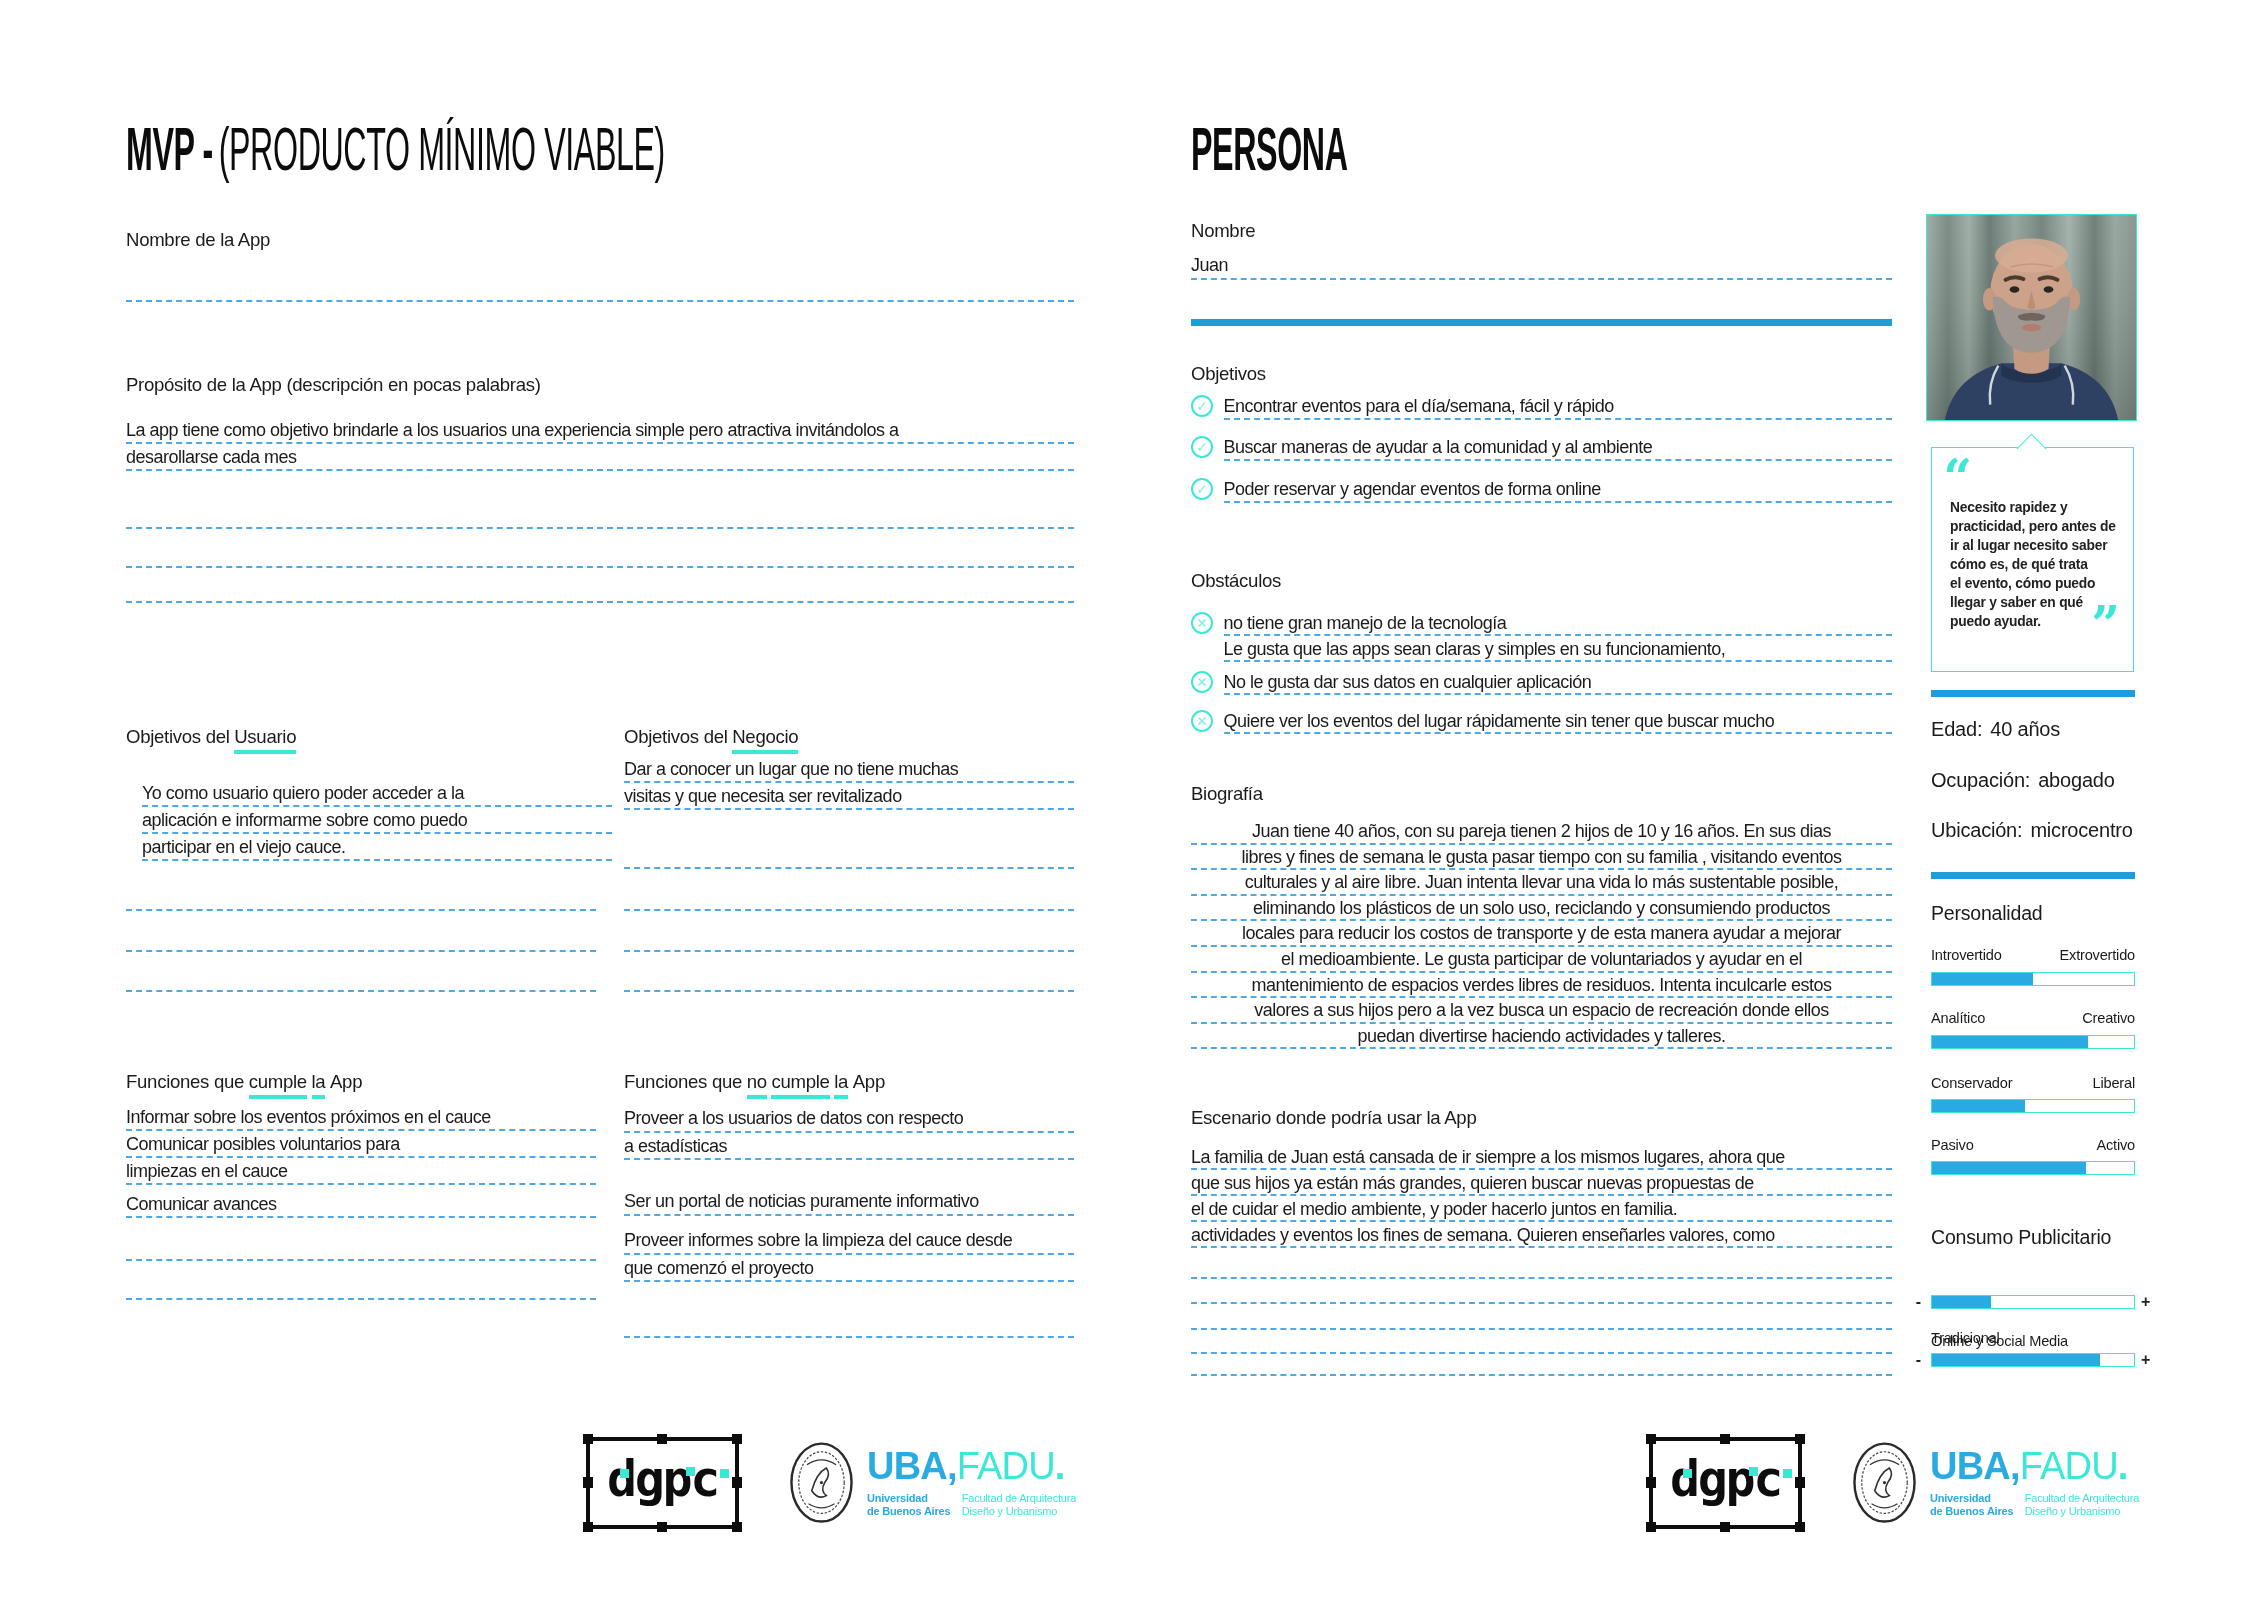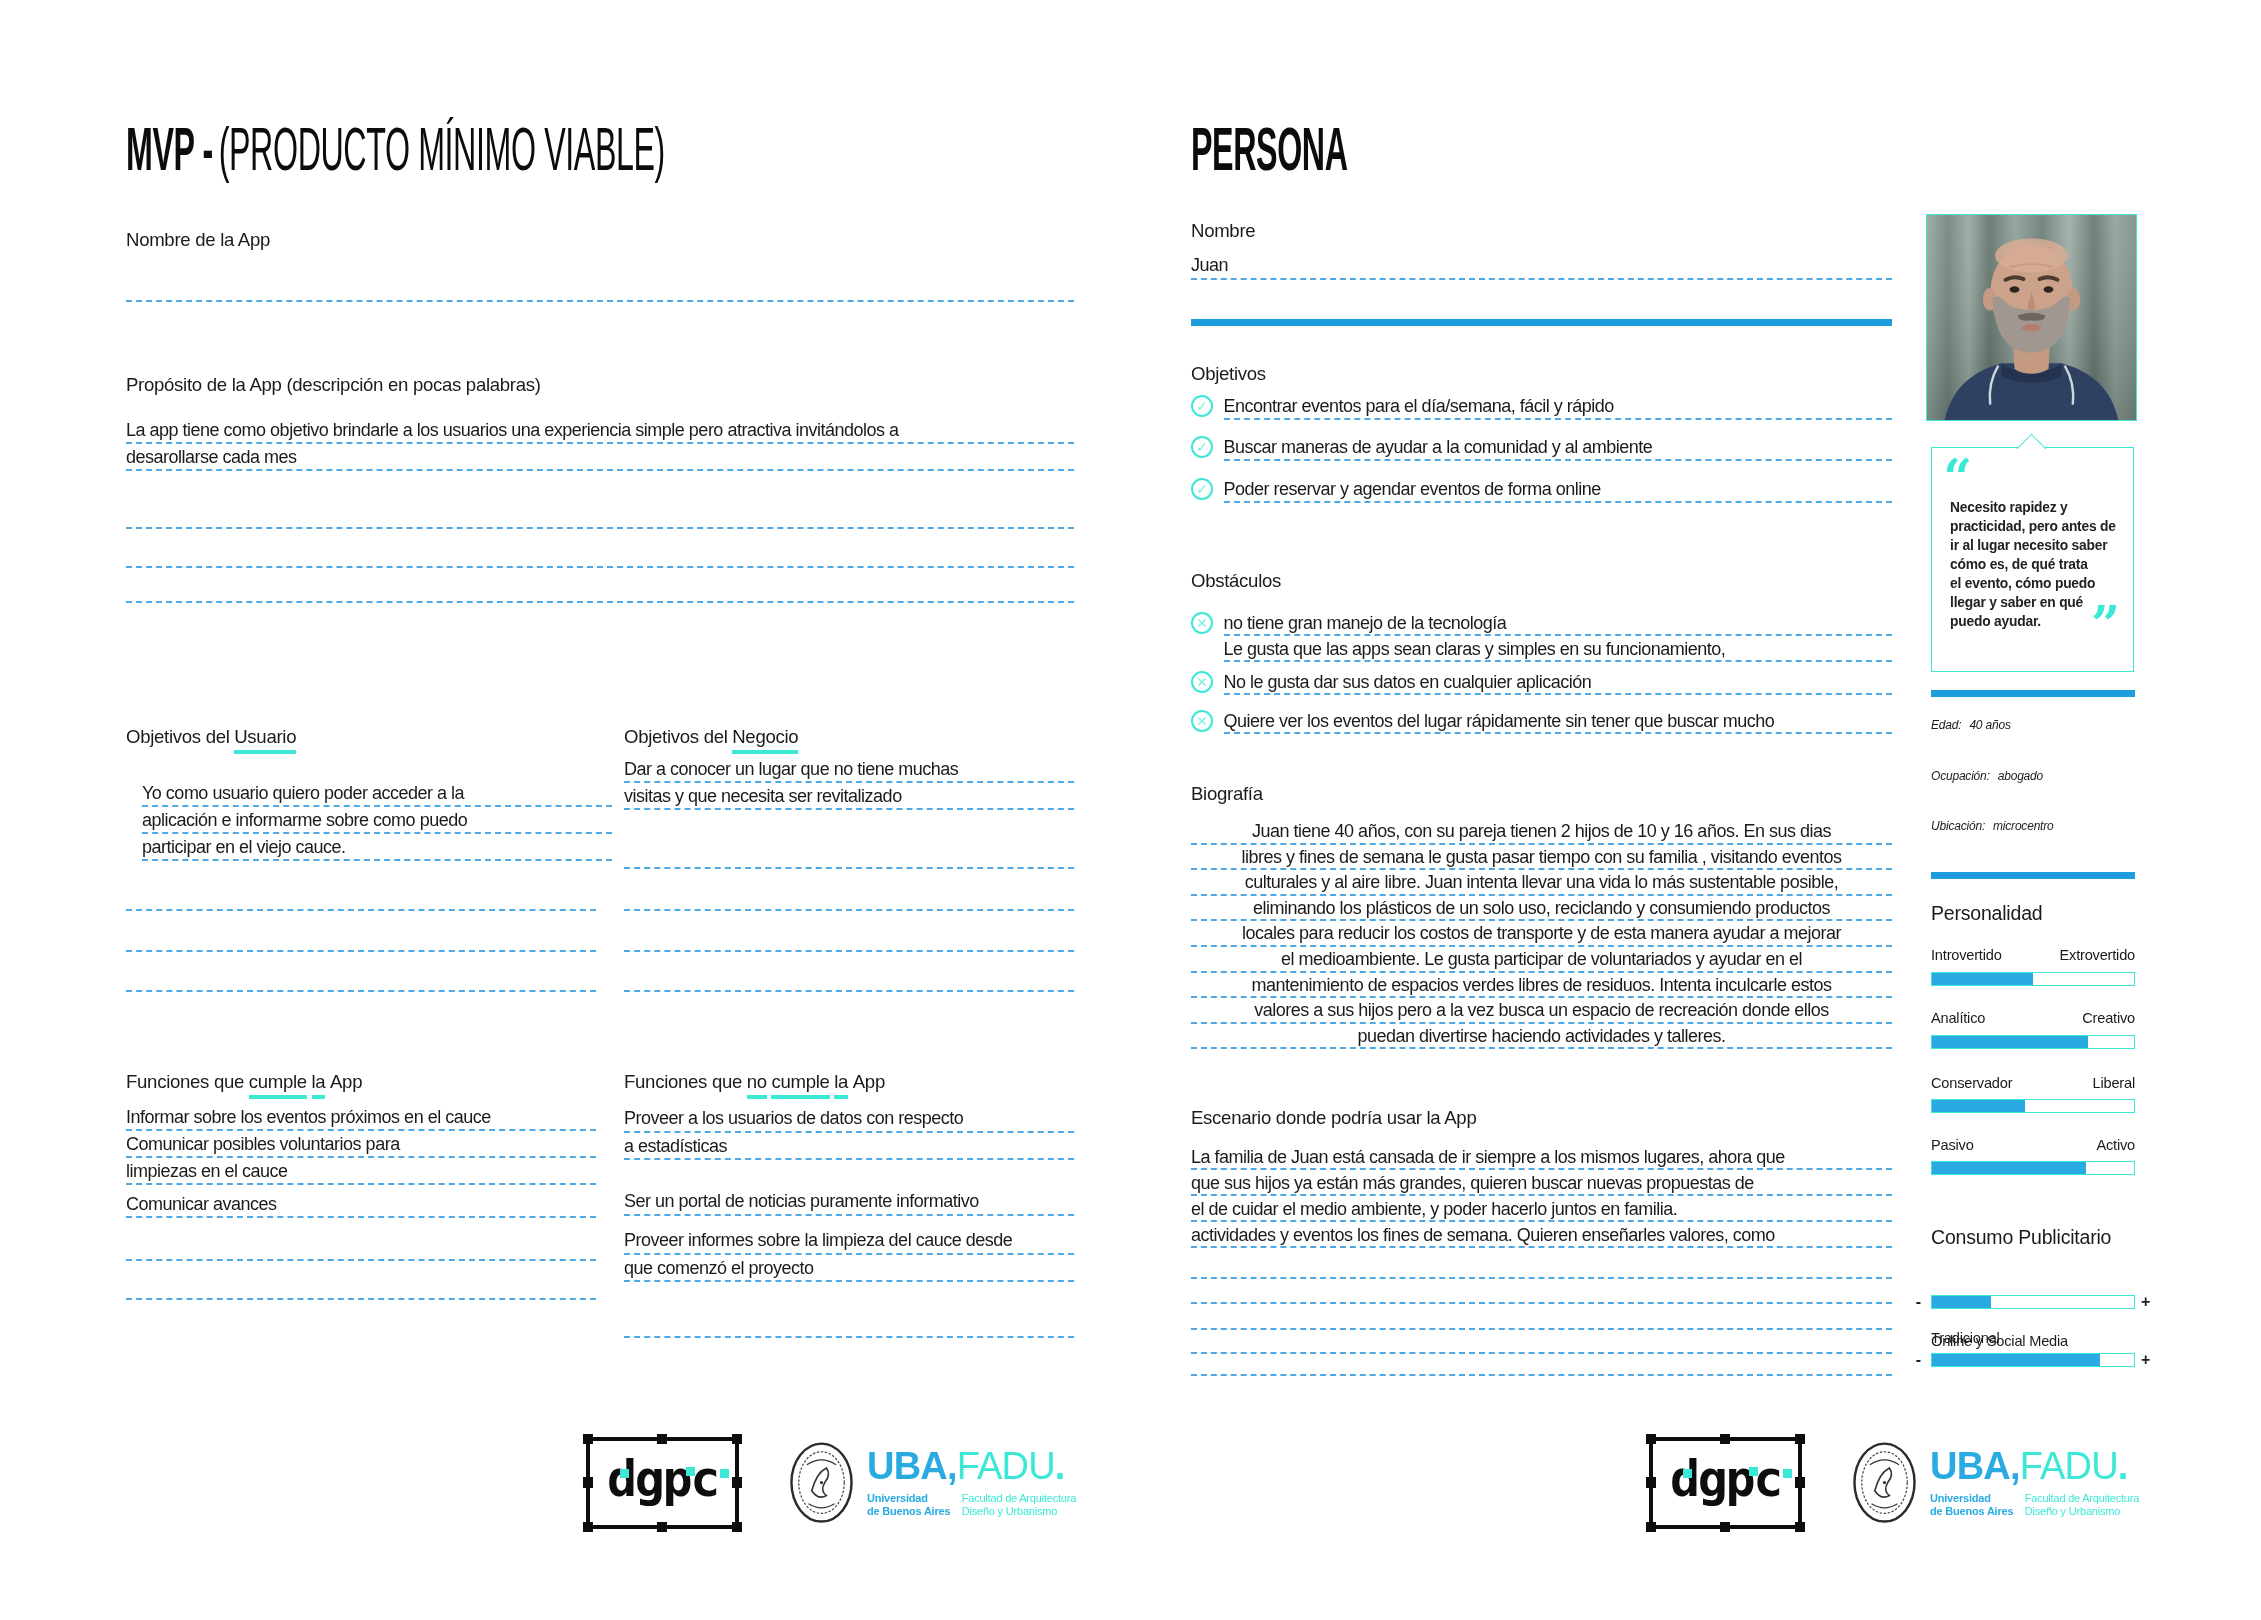--- a/index.html
+++ b/index.html
@@ -50,21 +50,21 @@
 
   
   .photo{position:absolute;left:0;top:215px;width:209px;height:205px;outline:1.2px solid var(--teal);overflow:hidden;}
   .bubble{position:absolute;left:4px;top:447px;width:203px;height:225px;border:1.6px solid var(--teal);background:#fff;}
   .pointer{
     position:absolute;left:94px;top:438px;width:21px;height:21px;background:#fff;
     transform:rotate(45deg);border-left:1.6px solid var(--teal);border-top:1.6px solid var(--teal);z-index:2;
   }
   .qmark{position:absolute;font-family:"DejaVu Serif",serif;font-weight:bold;font-size:50px;color:var(--teal);line-height:1;}
   .qtext{position:absolute;left:18px;top:50px;width:174px;font-size:13.8px;font-weight:bold;letter-spacing:-0.2px;line-height:19px;color:#222;}
-  .meta-row{position:absolute;font-size:12px;letter-spacing:-0.2px;white-space:nowrap;font-style:italic;}
+  .meta-row{position:absolute;font-size:20px;letter-spacing:-0.2px;white-space:nowrap;}
   .meta-row .val{margin-left:8px;}
   .sb-h{position:absolute;font-size:19.5px;letter-spacing:-0.2px;}
   .sl-labels{position:absolute;left:4px;width:204px;display:flex;justify-content:space-between;font-size:14.6px;letter-spacing:-0.2px;}
   .sl-bar{position:absolute;left:4px;width:204px;height:13.8px;border:1.6px solid var(--teal);background:#fff;}
   .sl-fill{height:100%;background:var(--blue);}
   .sign{position:absolute;font-size:16px;font-weight:bold;color:#222;}
 
   
   .dgpc{position:absolute;width:153px;height:92px;border:4.9px solid #0d0d0d;background:#fff;}
   .dgpc .dtxt{

